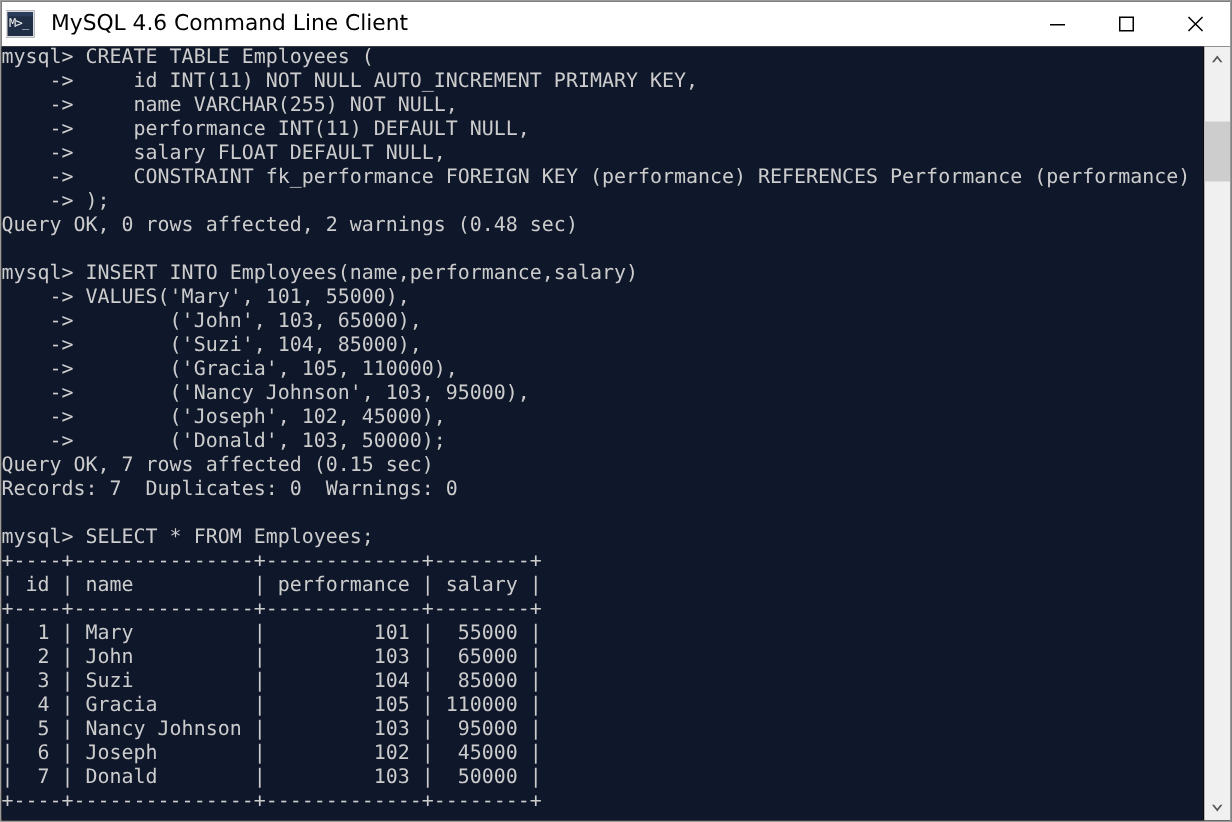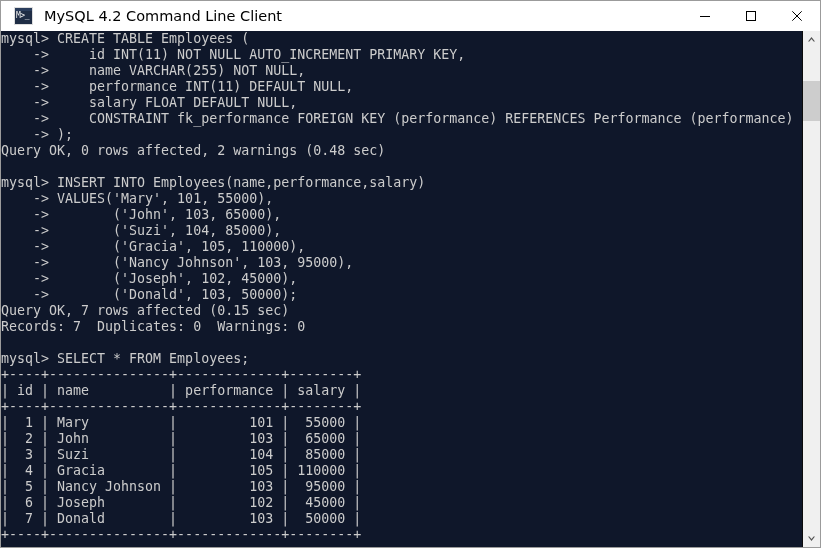--- a/index.html
+++ b/index.html
@@ -29,21 +29,21 @@
     height: 30px;
     min-height: 30px;
     background: #ffffff;
     display: flex;
     align-items: center;
     position: relative;
   }
   .title-left {
     display: flex;
     align-items: center;
-    padding-left: 13px;
+    padding-left: 3px;
   }
   .app-icon {
     width: 17px;
     height: 16px;
     background: #1f2d45;
     border: 1px solid #dddddd;
     position: relative;
     flex: 0 0 auto;
     overflow: hidden;
   }
@@ -152,21 +152,21 @@
 <body>
 
 <div class="window">
 
   <div class="titlebar">
     <div class="title-left">
       <div class="app-icon">
         <div class="bar"></div>
         <div class="glyph">M&gt;_</div>
       </div>
-      <div class="title-text">MySQL 4.2 Command Line Client</div>
+      <div class="title-text">MySQL 4.6 Command Line Client</div>
     </div>
 
     <div class="win-controls">
       <button class="win-btn">
         <svg width="12" height="12" viewBox="0 0 12 12" aria-hidden="true">
           <line x1="1" y1="6.5" x2="11" y2="6.5" stroke="#000000" stroke-width="1"></line>
         </svg>
       </button>
       <button class="win-btn">
         <svg width="12" height="12" viewBox="0 0 12 12" aria-hidden="true">

